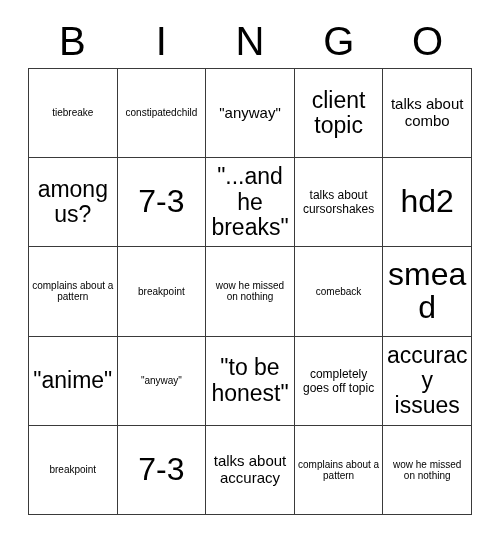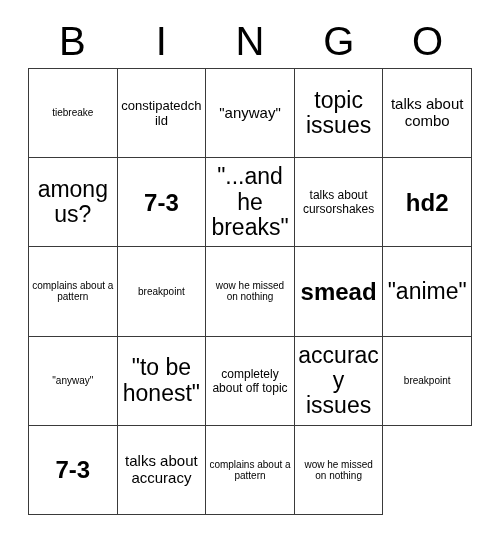--- a/index.html
+++ b/index.html
@@ -80,26 +80,26 @@
     width: 100%;
     text-align: center;
     line-height: 1.12;
     color: #000000;
     word-wrap: break-word;
     overflow-wrap: break-word;
     hyphens: none;
   }
 
   
-  .fs-xs .cell-text { font-size: 13px;  line-height: 1.20; }
+  .fs-xs .cell-text { font-size: 10px;  line-height: 1.20; }
   .fs-sm .cell-text { font-size: 12px; line-height: 1.18; }
   .fs-md .cell-text { font-size: 10px; line-height: 1.14; }
   .fs-lg .cell-text { font-size: 15px; line-height: 1.12; }
   .fs-xl .cell-text { font-size: 23px; line-height: 1.10; }
-  .fs-xxl .cell-text { font-size: 24px; line-height: 1.05; font-weight: bold; }
+  .fs-xxl .cell-text { font-size: 32px; line-height: 1.05; }
 </style>
 </head>
 <body>
 
 <div class="card">
 
   <div class="bingo-header">
     <div class="header-letter">B</div>
     <div class="header-letter">I</div>
     <div class="header-letter">N</div>
@@ -111,21 +111,21 @@
       <div class="bingo-cell fs-md">
         <span class="cell-text">tiebreake</span>
       </div>
       <div class="bingo-cell fs-xs">
         <span class="cell-text">constipatedchild</span>
       </div>
       <div class="bingo-cell fs-lg">
         <span class="cell-text">"anyway"</span>
       </div>
       <div class="bingo-cell fs-xl">
-        <span class="cell-text">topic issues</span>
+        <span class="cell-text">client topic</span>
       </div>
       <div class="bingo-cell fs-lg">
         <span class="cell-text">talks about combo</span>
       </div>
       <div class="bingo-cell fs-xl">
         <span class="cell-text">among us?</span>
       </div>
       <div class="bingo-cell fs-xxl">
         <span class="cell-text">7-3</span>
       </div>
@@ -140,34 +140,37 @@
       </div>
       <div class="bingo-cell fs-md">
         <span class="cell-text">complains about a pattern</span>
       </div>
       <div class="bingo-cell fs-md">
         <span class="cell-text">breakpoint</span>
       </div>
       <div class="bingo-cell fs-md">
         <span class="cell-text">wow he missed on nothing</span>
       </div>
+      <div class="bingo-cell fs-md">
+        <span class="cell-text">comeback</span>
+      </div>
       <div class="bingo-cell fs-xxl">
         <span class="cell-text">smead</span>
       </div>
       <div class="bingo-cell fs-xl">
         <span class="cell-text">"anime"</span>
       </div>
       <div class="bingo-cell fs-md">
         <span class="cell-text">"anyway"</span>
       </div>
       <div class="bingo-cell fs-xl">
         <span class="cell-text">"to be honest"</span>
       </div>
       <div class="bingo-cell fs-sm">
-        <span class="cell-text">completely about off topic</span>
+        <span class="cell-text">completely goes off topic</span>
       </div>
       <div class="bingo-cell fs-xl">
         <span class="cell-text">accuracy issues</span>
       </div>
       <div class="bingo-cell fs-md">
         <span class="cell-text">breakpoint</span>
       </div>
       <div class="bingo-cell fs-xxl">
         <span class="cell-text">7-3</span>
       </div>

